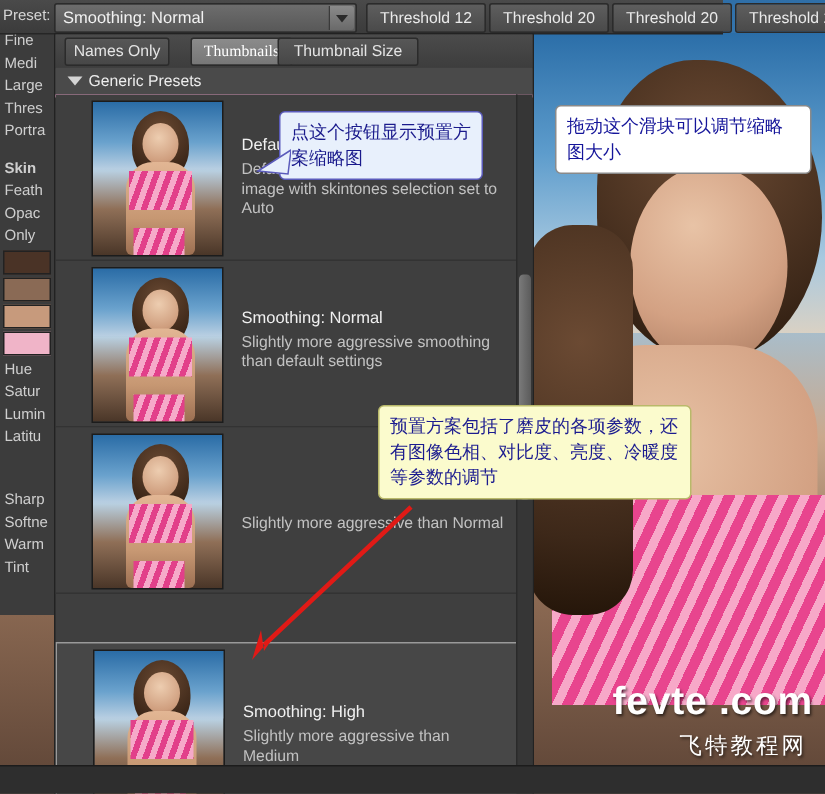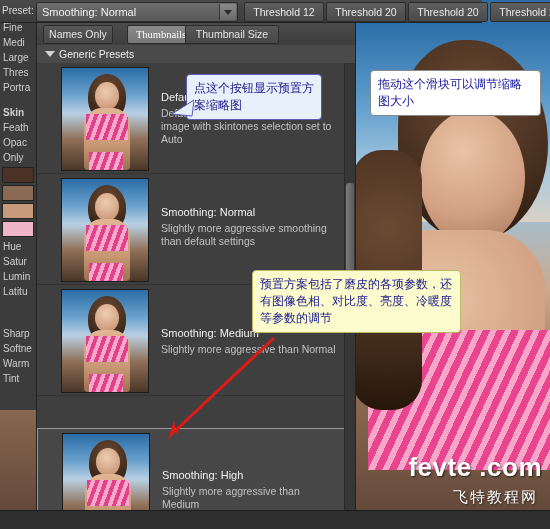--- a/index.html
+++ b/index.html
@@ -273,21 +273,20 @@
 
       <div class="preset-item" style="top:0;">
         <div class="thumb">
           <div class="t-sky"></div>
             <div class="t-hair"></div>
             <div class="t-face"></div>
           <div class="t-body"></div>
             <div class="t-top"></div>
             <div class="t-bottom"></div>
         </div>
-        <div class="p-title" style="top:42px;">Smoothing: Medium</div>
         <div class="p-desc" style="top:58px;">Slightly more aggressive than Normal</div>
       </div>
 
       <div class="preset-item selected" style="top:0;margin-top:32px;">
         <div class="thumb">
           <div class="t-sky"></div>
             <div class="t-hair"></div>
             <div class="t-face"></div>
           <div class="t-body"></div>
             <div class="t-top"></div>

